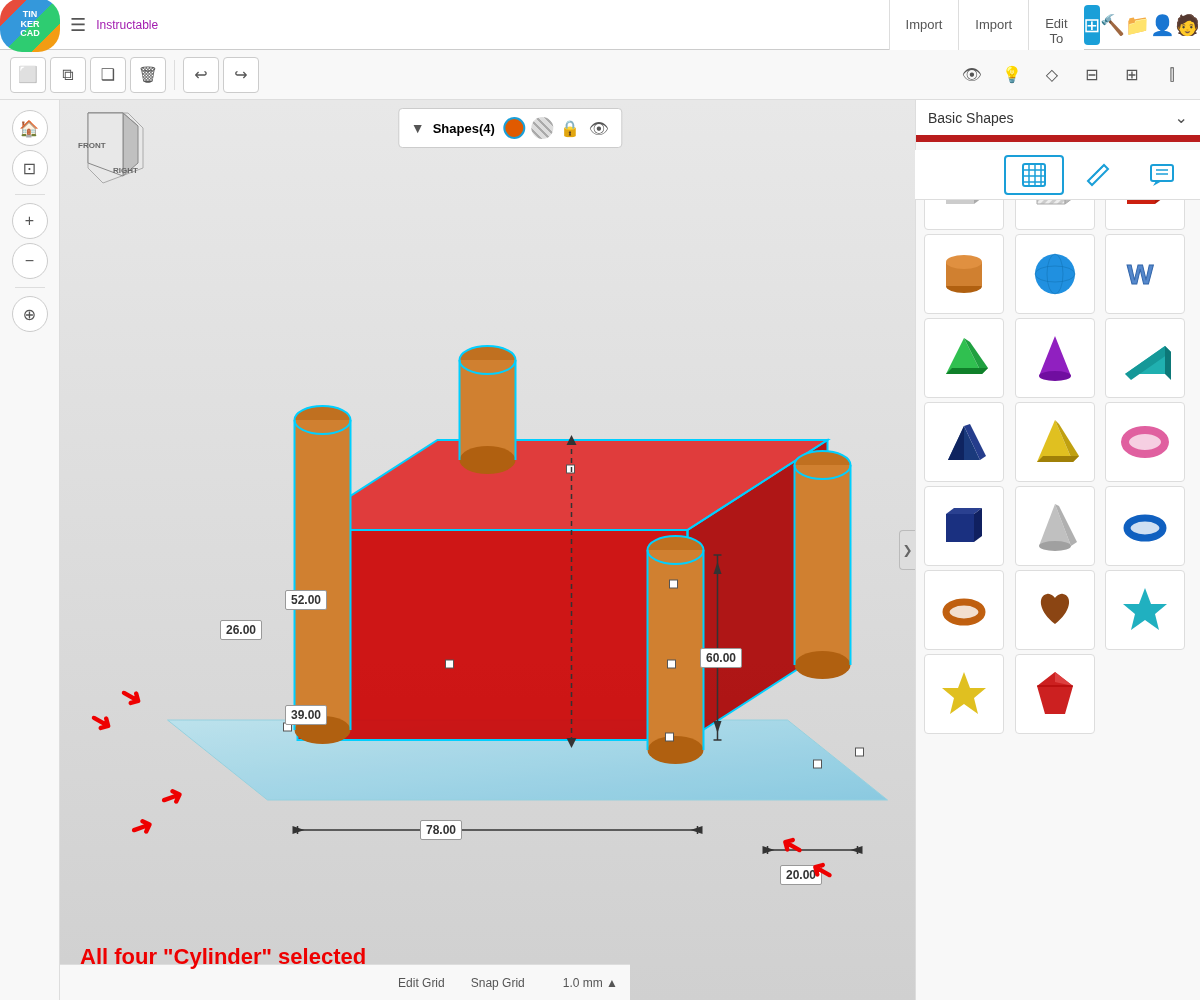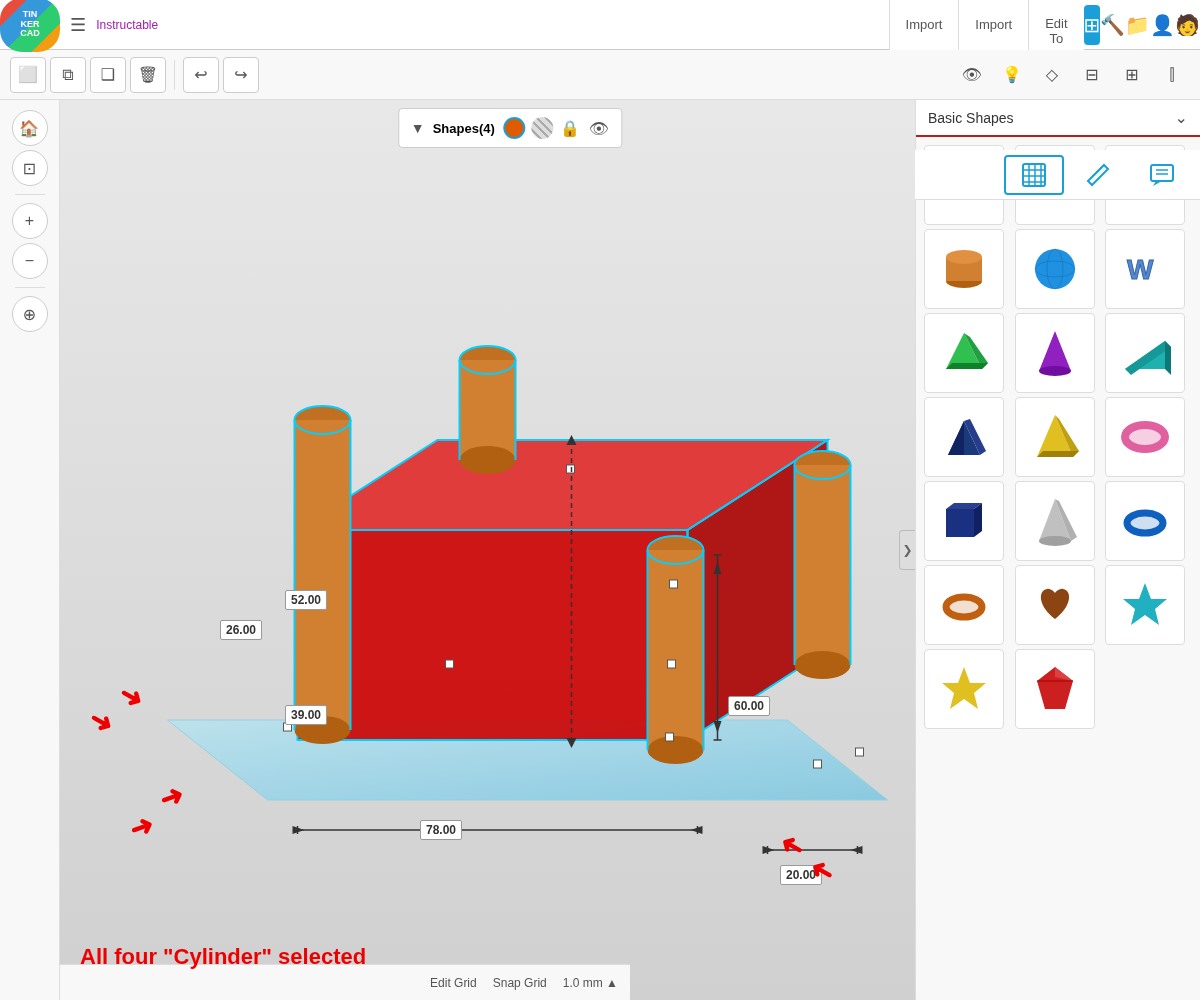--- a/index.html
+++ b/index.html
@@ -129,30 +129,30 @@
     #bottom-text {
       position: absolute; bottom: 30px; left: 20px;
       font-size: 22px; font-weight: bold; color: #e00; z-index: 30;
     }
 
     
     #bottom-bar {
       position: absolute; bottom: 0; left: 0; right: 285px; height: 36px;
       background: #f8f8f8; border-top: 1px solid #ddd;
       display: flex; align-items: center; justify-content: flex-end;
-      padding: 0 12px; gap: 16px; font-size: 12px; color: #555;
+      padding: 0 12px; gap: 26px; font-size: 12px; color: #555;
     }
 
     
     #right-panel {
       width: 285px; background: #f8f8f8; border-left: 1px solid #ddd;
       overflow-y: auto; flex-shrink: 0;
     }
     #rp-shapes-header {
-      background: #fff; border-bottom: 2px solid #b91c1c; padding: 8px 12px;
+      background: #fff; border-bottom: 7px solid #b91c1c; padding: 8px 12px;
       display: flex; align-items: center; justify-content: space-between;
     }
     #rp-shapes-title { font-size: 14px; font-weight: 500; color: #333; }
     #rp-shapes-arrow { font-size: 16px; color: #555; cursor: pointer; }
     #rp-shapes-grid {
       display: grid; grid-template-columns: repeat(3, 1fr); gap: 4px; padding: 8px;
     }
     .rp-shape-item {
       width: 80px; height: 80px; background: white; border: 1px solid #ddd;
       border-radius: 4px; display: flex; align-items: center; justify-content: center;
@@ -221,20 +221,34 @@
     <div class="ls-btn">⊡</div>
     <div class="ls-separator"></div>
     <div class="ls-btn">+</div>
     <div class="ls-btn">−</div>
     <div class="ls-separator"></div>
     <div class="ls-btn">⊕</div>
   </div>
 
   <div id="viewport">
 
+    <div id="cube-helper">
+      <svg width="80" height="80" viewBox="0 0 80 80">
+
+        <polygon points="20,5 60,5 75,20 75,60 35,75 20,60" fill="#e8e8e8" stroke="#aaa" stroke-width="1"></polygon>
+
+        <polygon points="20,5 55,5 70,18 35,18" fill="#d0d0d0" stroke="#888" stroke-width="1"></polygon>
+
+        <polygon points="55,5 70,18 70,55 55,68" fill="#c0c0c0" stroke="#888" stroke-width="1"></polygon>
+
+        <polygon points="20,5 55,5 55,68 20,55" fill="#e8e8e8" stroke="#888" stroke-width="1"></polygon>
+        <text x="10" y="40" font-size="8" fill="#666" font-weight="bold">FRONT</text>
+        <text x="45" y="65" font-size="8" fill="#666" font-weight="bold">RIGHT</text>
+      </svg>
+    </div>
 
     <div id="shape-panel">
       <span id="shape-panel-arrow">▼</span>
       <span style="font-weight:600">Shapes(4)</span>
       <div id="shape-colors">
         <div class="shape-color-dot" style="background:#e05a00; border:2px solid #1a9fd8;"></div>
         <div class="shape-color-hole"></div>
       </div>
       <span id="shape-panel-lock">🔒</span>
       <span id="shape-panel-eye">👁</span>
@@ -345,36 +359,36 @@
       <line x1="646" y1="455" x2="654" y2="455" stroke="#333" stroke-width="1.5"></line>
       <line x1="646" y1="640" x2="654" y2="640" stroke="#333" stroke-width="1.5"></line>
       <polygon points="650,462 646,474 654,474" fill="#333"></polygon>
       <polygon points="650,633 646,621 654,621" fill="#333"></polygon>
     </svg>
 
     <div class="dim-label" style="left:160px; top:520px;">26.00</div>
     <div class="dim-label" style="left:225px; top:490px;">52.00</div>
     <div class="dim-label" style="left:225px; top:605px;">39.00</div>
     <div class="dim-label" style="left:360px; top:720px;">78.00</div>
-    <div class="dim-label" style="left:668px; top:548px;margin-top:48px;">60.00</div>
+    <div class="dim-label" style="left:640px; top:548px;">60.00</div>
     <div class="dim-label" style="left:720px; top:765px;">20.00</div>
 
     <div class="red-arrow" style="left:60px; top:580px; transform:rotate(30deg);">➜</div>
     <div class="red-arrow" style="left:30px; top:605px; transform:rotate(30deg);">➜</div>
     <div class="red-arrow" style="left:100px; top:680px; transform:rotate(-20deg);">➜</div>
     <div class="red-arrow" style="left:70px; top:710px; transform:rotate(-20deg);">➜</div>
     <div class="red-arrow" style="left:720px; top:730px; transform:rotate(-150deg);">➜</div>
     <div class="red-arrow" style="left:750px; top:755px; transform:rotate(-150deg);">➜</div>
 
     <div id="bottom-text">All four "Cylinder" selected</div>
 
     <div id="bottom-bar">
       <span style="cursor:pointer;">Edit Grid</span>
       <span>Snap Grid</span>
-      <span style="cursor:pointer;">
+      <span style="cursor:pointer;margin-left:12px;">
         <span>1.0 mm</span>
         <span>▲</span>
       </span>
     </div>
   </div>
 
   <div id="collapse-arrow">❯</div>
 
   <div id="right-panel">
 

